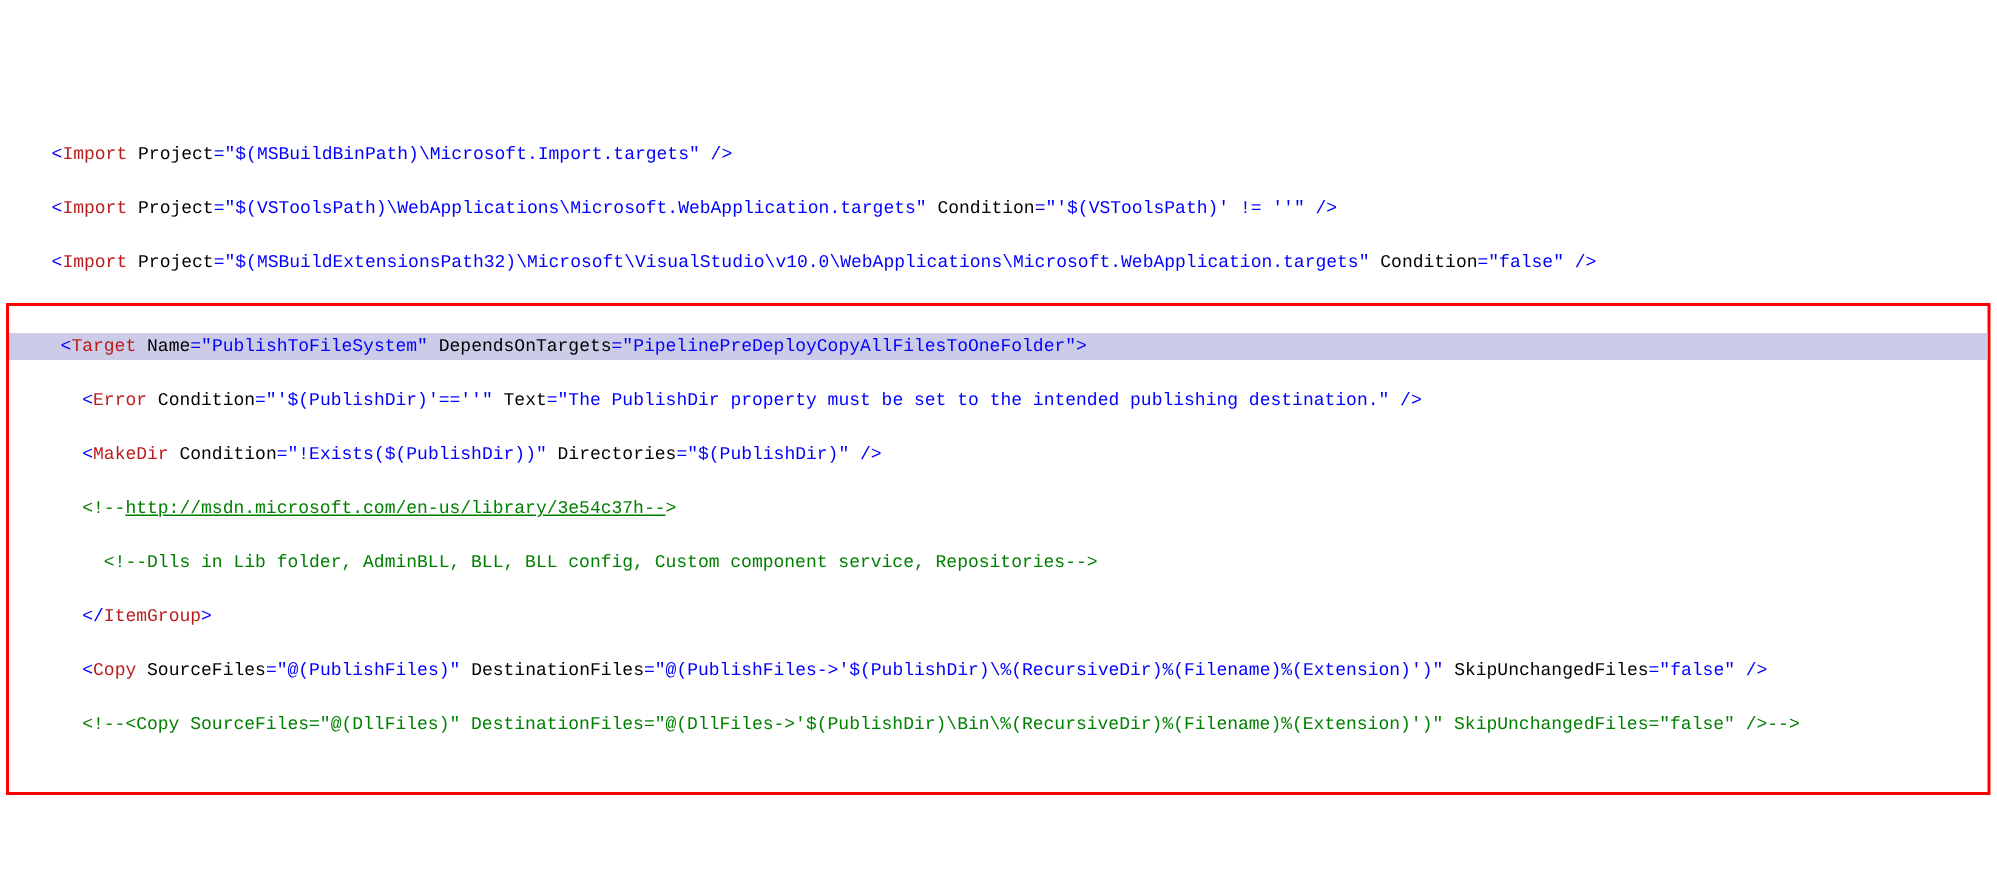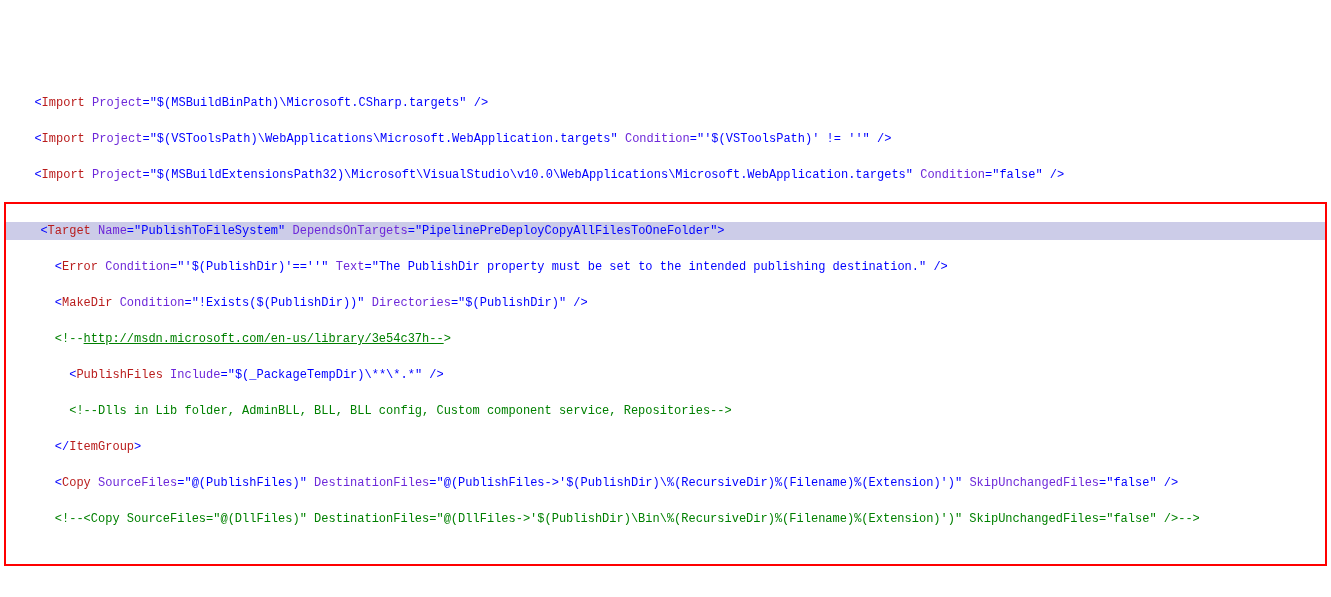--- a/index.html
+++ b/index.html
@@ -20,40 +20,39 @@
     padding-left: 20px;
   }
   .redbox {
     border: 2px solid #ff0000;
     margin: 0 4px;
   }
   .hl-line {
     background-color: #cccce8;
   }
   .blue { color: #0000ff; }
-  .red { color: #6d28d9; margin-top: 45px; }
+  .red { color: #000000; margin-top: 45px; }
   .maroon { color: #b91c1c; }
   .green { color: #008000; }
   .underline { text-decoration: underline; font-family: Liberation Mono, monospace; }
 </style>
 </head>
 <body>
 
 
 
 <div class="code-container">
-<span class="line"><span class="blue">  &lt;</span><span class="maroon">Import</span><span> </span><span class="red">Project</span><span class="blue">="</span><span class="blue">$(MSBuildBinPath)\Microsoft.CSharp.targets</span><span class="blue">"</span><span class="blue"> /&gt;</span></span>
+<span class="line"><span class="blue">  &lt;</span><span class="maroon">Import</span><span> </span><span class="red">Project</span><span class="blue">="</span><span class="blue">$(MSBuildBinPath)\Microsoft.Import.targets</span><span class="blue">"</span><span class="blue"> /&gt;</span></span>
 <span class="line"><span class="blue">  &lt;</span><span class="maroon">Import</span><span> </span><span class="red">Project</span><span class="blue">="</span><span class="blue">$(VSToolsPath)\WebApplications\Microsoft.WebApplication.targets</span><span class="blue">"</span><span> </span><span class="red">Condition</span><span class="blue">="</span><span class="blue">'$(VSToolsPath)' != ''</span><span class="blue">"</span><span class="blue"> /&gt;</span></span>
 <span class="line"><span class="blue">  &lt;</span><span class="maroon">Import</span><span> </span><span class="red">Project</span><span class="blue">="</span><span class="blue">$(MSBuildExtensionsPath32)\Microsoft\VisualStudio\v10.0\WebApplications\Microsoft.WebApplication.targets</span><span class="blue">"</span><span> </span><span class="red">Condition</span><span class="blue">="</span><span class="blue">false</span><span class="blue">"</span><span class="blue"> /&gt;</span></span>
 <div class="redbox">
 <span class="line hl-line"><span class="blue">  &lt;</span><span class="maroon">Target</span><span> </span><span class="red">Name</span><span class="blue">="</span><span class="blue">PublishToFileSystem</span><span class="blue">"</span><span> </span><span class="red">DependsOnTargets</span><span class="blue">="</span><span class="blue">PipelinePreDeployCopyAllFilesToOneFolder</span><span class="blue">"</span><span class="blue">&gt;</span></span>
 <span class="line"><span class="blue">    &lt;</span><span class="maroon">Error</span><span> </span><span class="red">Condition</span><span class="blue">="</span><span class="blue">'$(PublishDir)'==''</span><span class="blue">"</span><span> </span><span class="red">Text</span><span class="blue">="</span><span class="blue">The PublishDir property must be set to the intended publishing destination.</span><span class="blue">"</span><span class="blue"> /&gt;</span></span>
 <span class="line"><span class="blue">    &lt;</span><span class="maroon">MakeDir</span><span> </span><span class="red">Condition</span><span class="blue">="</span><span class="blue">!Exists($(PublishDir))</span><span class="blue">"</span><span> </span><span class="red">Directories</span><span class="blue">="</span><span class="blue">$(PublishDir)</span><span class="blue">"</span><span class="blue"> /&gt;</span></span>
 <span class="line"><span class="green">    &lt;!--</span><span class="green underline">http://msdn.microsoft.com/en-us/library/3e54c37h--</span><span class="green">&gt;</span></span>
-<span class="line"><span class="blue">      &lt;</span><span class="maroon">PublishFiles</span><span> </span><span class="red">Include</span><span class="blue">="</span><span class="blue">$(_PackageTempDir)\**\*.*</span><span class="blue">"</span><span class="blue"> /&gt;</span></span>
 <span class="line"><span class="green">      &lt;!--Dlls in Lib folder, AdminBLL, BLL, BLL config, Custom component service, Repositories--&gt;</span></span>
 <span class="line"><span class="blue">    &lt;/</span><span class="maroon">ItemGroup</span><span class="blue">&gt;</span></span>
 <span class="line"><span class="blue">    &lt;</span><span class="maroon">Copy</span><span> </span><span class="red">SourceFiles</span><span class="blue">="</span><span class="blue">@(PublishFiles)</span><span class="blue">"</span><span> </span><span class="red">DestinationFiles</span><span class="blue">="</span><span class="blue">@(PublishFiles-&gt;'$(PublishDir)\%(RecursiveDir)%(Filename)%(Extension)')</span><span class="blue">"</span><span> </span><span class="red">SkipUnchangedFiles</span><span class="blue">="</span><span class="blue">false</span><span class="blue">"</span><span class="blue"> /&gt;</span></span>
 <span class="line"><span class="green">    &lt;!--&lt;Copy SourceFiles="@(DllFiles)" DestinationFiles="@(DllFiles-&gt;'$(PublishDir)\Bin\%(RecursiveDir)%(Filename)%(Extension)')" SkipUnchangedFiles="false" /&gt;--&gt;</span></span>
 
 </div>
 
 
 
 

